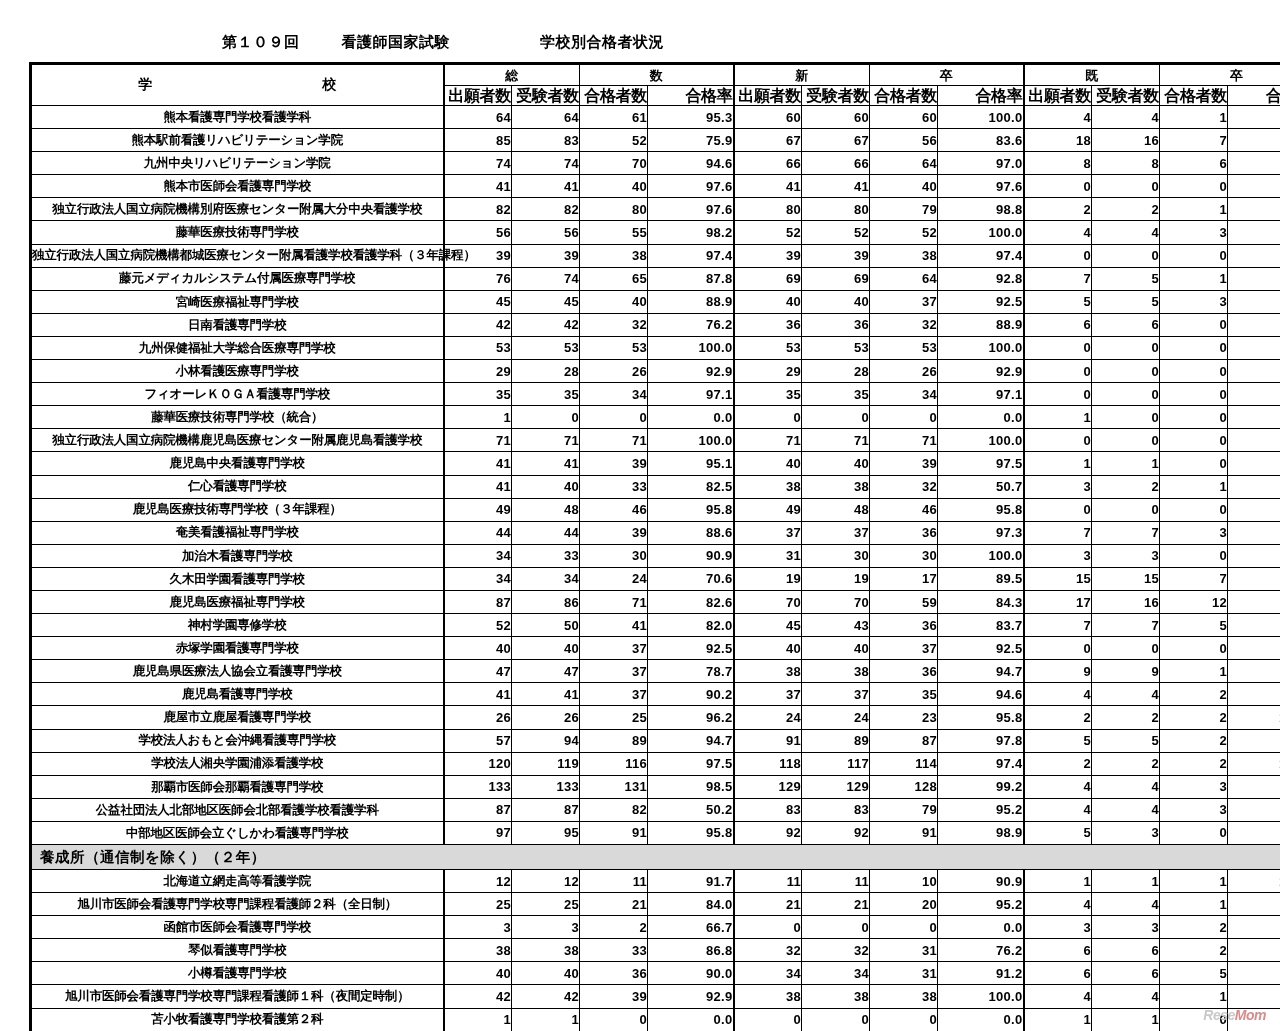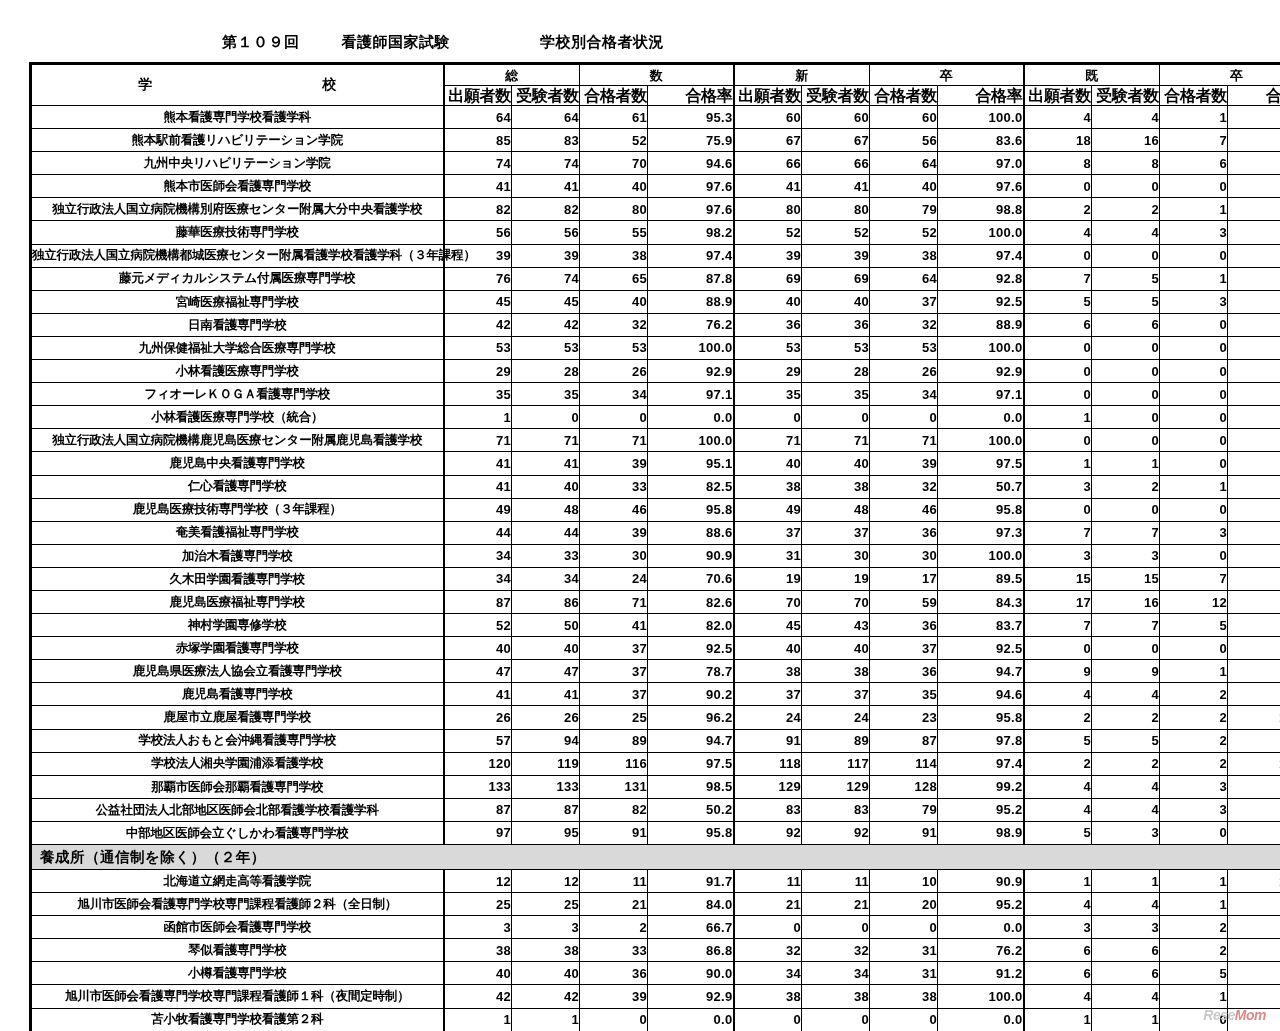--- a/index.html
+++ b/index.html
@@ -394,21 +394,21 @@
             <td class="num sep-left">35</td>
             <td class="num">35</td>
             <td class="num">34</td>
             <td class="num rate">97.1</td>
             <td class="num sep-left">0</td>
             <td class="num">0</td>
             <td class="num">0</td>
             <td class="num rate">0.0</td>
           </tr>
           <tr>
-            <td class="school">小林看護医療専門学校（統合）</td>
+            <td class="school">藤華医療技術専門学校（統合）</td>
             <td class="num sep-left">1</td>
             <td class="num">0</td>
             <td class="num">0</td>
             <td class="num rate">0.0</td>
             <td class="num sep-left">0</td>
             <td class="num">0</td>
             <td class="num">0</td>
             <td class="num rate">0.0</td>
             <td class="num sep-left">1</td>
             <td class="num">0</td>

